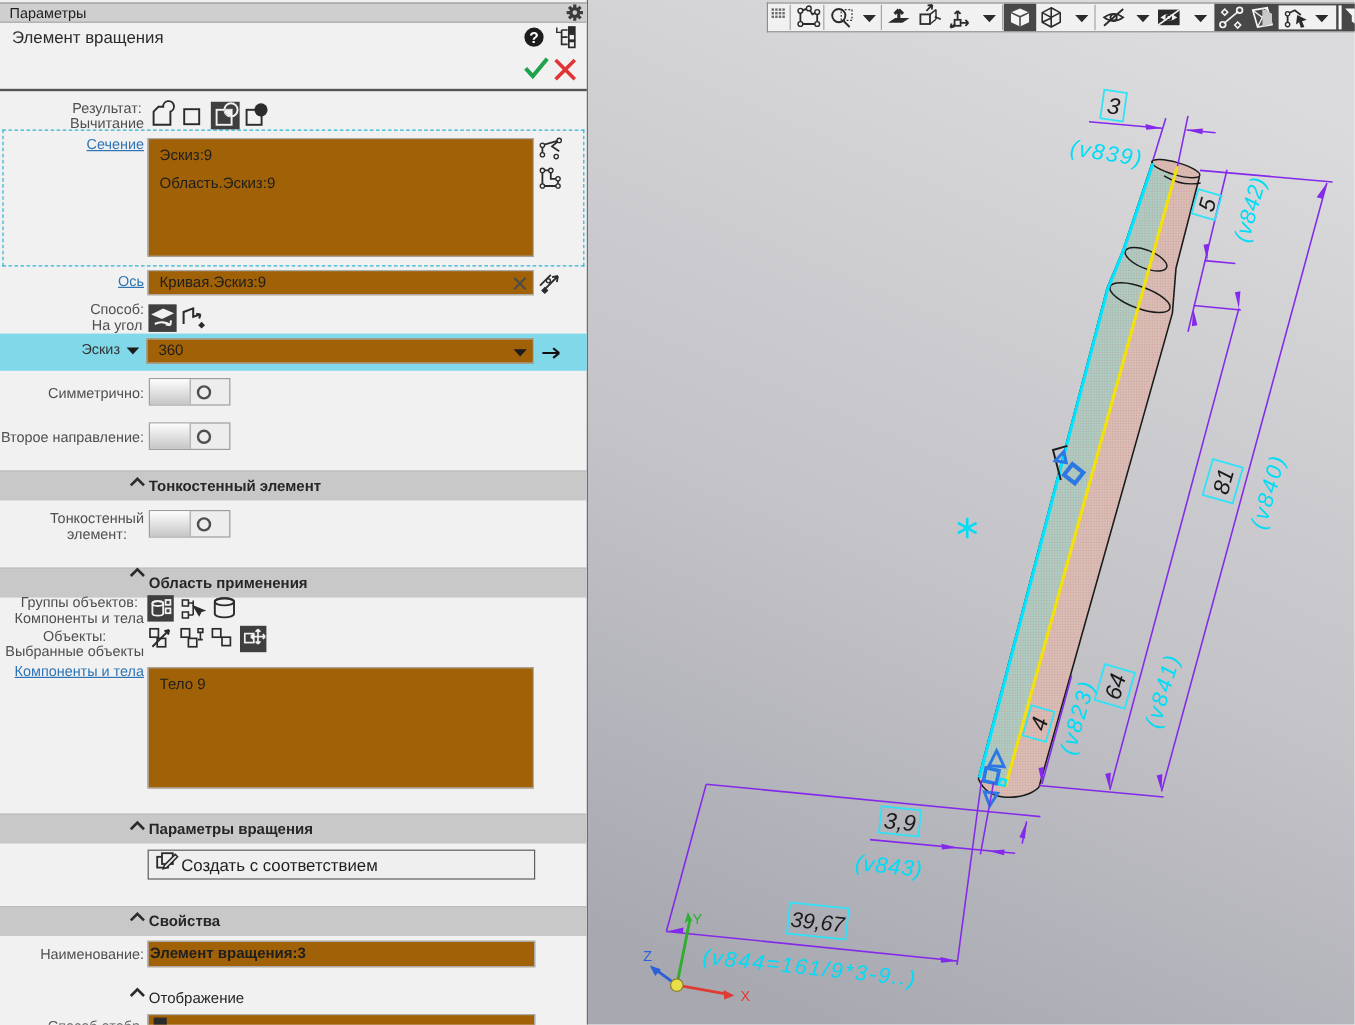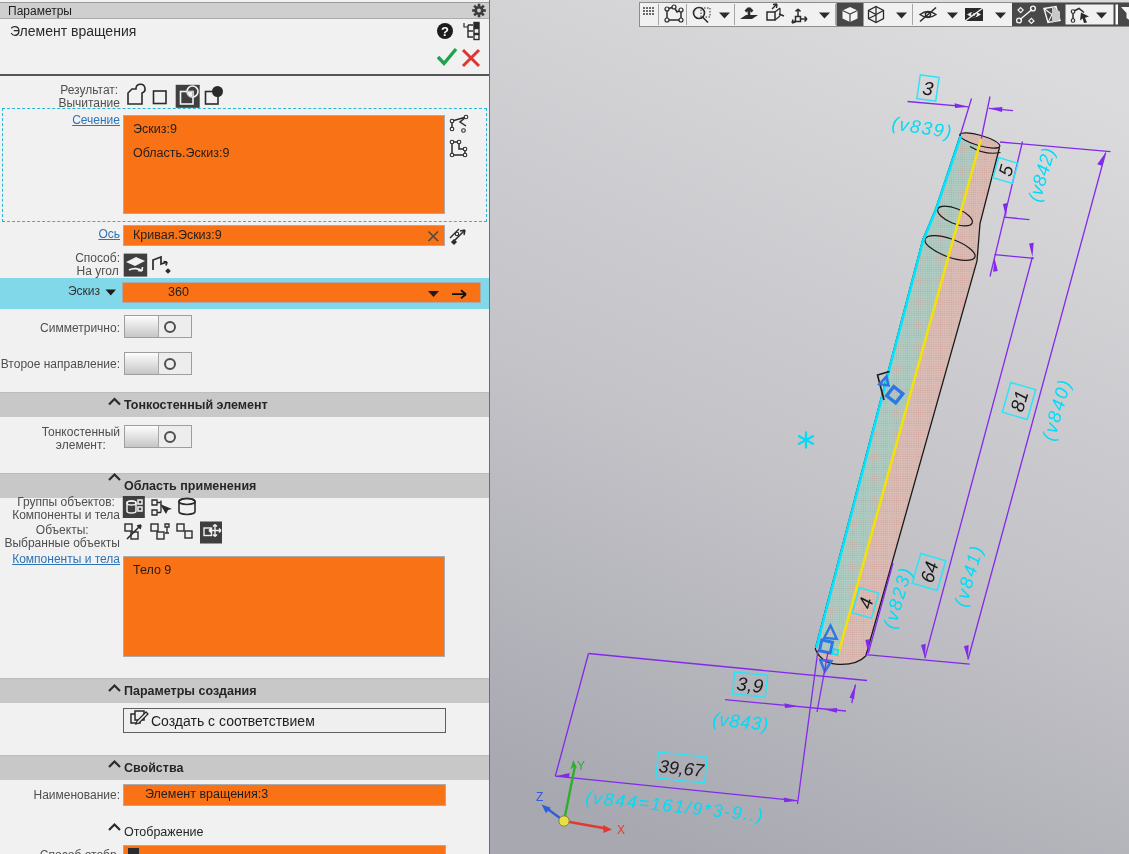--- a/index.html
+++ b/index.html
@@ -3,21 +3,21 @@
 <style>
 html,body{margin:0;padding:0;width:1129px;height:854px;overflow:hidden;
 font-family:"Liberation Sans",sans-serif;}
 body{position:relative;background:#f1f1f1;}
 .abs{position:absolute;}
 #panel{position:absolute;left:0;top:0;width:489px;height:854px;background:#f1f1f1;border-right:1px solid #6e6e6e;}
 #titlebar{position:absolute;left:0;top:2px;width:489px;height:15px;background:#cfcfcf;border-top:1px solid #9a9a9a;border-bottom:1px solid #ababab;}
 #titlebar span{position:absolute;left:8px;top:1px;font-size:12px;color:#1e1e1e;}
 .lbl{position:absolute;right:369px;text-align:center;font-size:12px;color:#4f4f4f;line-height:13px;white-space:nowrap;}
 .lnk{position:absolute;right:369px;text-align:right;font-size:12px;color:#2e74b5;text-decoration:underline;white-space:nowrap;}
-.inp{position:absolute;background:#f97316;border:1px solid #ababab;font-size:12.5px;color:#1e1e1e;}
+.inp{position:absolute;background:#a16207;border:1px solid #ababab;font-size:12.5px;color:#1e1e1e;}
 .hdr{position:absolute;left:0;width:489px;height:24px;background:#c8c8c8;border-top:1px solid #bdbdbd;font-size:12.5px;color:#262626;}
 .hdr b{font-weight:bold;position:absolute;left:124px;top:5px;}
 .hdrl{position:absolute;font-size:12.5px;color:#262626;}
 .tog{position:absolute;width:66px;height:21px;border:1px solid #9e9e9e;background:#ededed;}
 .tog .grad{position:absolute;left:0;top:0;width:33px;height:21px;background:linear-gradient(#fdfdfd,#c6c6c6);border-right:1px solid #a8a8a8;}
 .tog .ring{position:absolute;left:39px;top:4.5px;width:8px;height:8px;border:2px solid #4f4f4f;border-radius:50%;}
 #cyanrow{position:absolute;left:0;top:278px;width:489px;height:31px;background:#80d8e9;}
 #toolbar{position:absolute;left:639px;top:2px;width:490px;height:25px;background:#f1f1f1;border:1px solid #8c8c8c;border-right:none;box-sizing:border-box;}
 svg{display:block;}
 </style></head>
@@ -189,21 +189,21 @@
 
 <div class="lnk" style="top:227px;">Ось</div>
 <div class="inp" style="left:123px;top:225px;width:320px;height:19px;">
       <div style="margin:2px 0 0 9px;">Кривая.Эскиз:9</div>
     </div>
 
 <div class="lbl" style="top:252px;">Способ:<br>На угол</div>
 
 <div id="cyanrow"></div>
 <div class="lbl" style="top:285px;right:389px;color:#333;">Эскиз</div>
-<div class="inp" style="left:122px;top:282px;width:321px;height:19px;padding-left:36px;">
+<div class="inp" style="left:122px;top:282px;width:321px;height:19px;">
       <div style="margin:2px 0 0 9px;">360</div>
     </div>
 
 <div class="lbl" style="top:322px;">Симметрично:</div>
 <div class="tog" style="left:124px;top:315px;">
       <div class="grad"></div>
       <div class="ring"></div>
     </div>
 <div class="lbl" style="top:358px;">Второе направление:</div>
 <div class="tog" style="left:124px;top:352px;">
@@ -224,32 +224,32 @@
       <b>Область применения</b>
     </div>
 <div class="lbl" style="top:496px;">Группы объектов:<br>Компоненты и тела</div>
 <div class="lbl" style="top:524px;">Объекты:<br>Выбранные объекты</div>
 <div class="lnk" style="top:552px;">Компоненты и тела</div>
 <div class="inp" style="left:123px;top:556px;width:320px;height:99px;">
       <div style="margin:6px 0 0 9px;">Тело 9</div>
     </div>
 
 <div class="hdr" style="top:678px;">
-      <b>Параметры создания</b>
+      <b>Параметры вращения</b>
     </div>
 <div class="abs" style="left:123px;top:708px;width:321px;height:23px;background:#efefef;border:1px solid #5e5e5e;">
 <span style="position:absolute;left:27px;top:4px;font-size:14px;color:#1e1e1e;">Создать с соответствием</span>
 </div>
 
 <div class="hdr" style="top:755px;">
       <b>Свойства</b>
     </div>
 <div class="lbl" style="top:789px;">Наименование:</div>
 <div class="inp" style="left:123px;top:784px;width:321px;height:20px;">
-      <div style="margin:2px 0 0 21px;">Элемент вращения:3</div>
+      <div style="margin:2px 0 0 1px;font-weight:bold;">Элемент вращения:3</div>
     </div>
 
 <div class="hdrl" style="left:124px;top:825px;">Отображение</div>
 <div class="lbl" style="top:849px;">Способ отобр.</div>
 <div class="inp" style="left:123px;top:845px;width:321px;height:9px;"></div>
 
 <svg width="489" height="854" viewBox="0 0 489 854" style="position:absolute;left:0;top:0;">
 
 <g transform="translate(479,10.5)" fill="#3c3c3c">
 <circle r="4.6"></circle>

